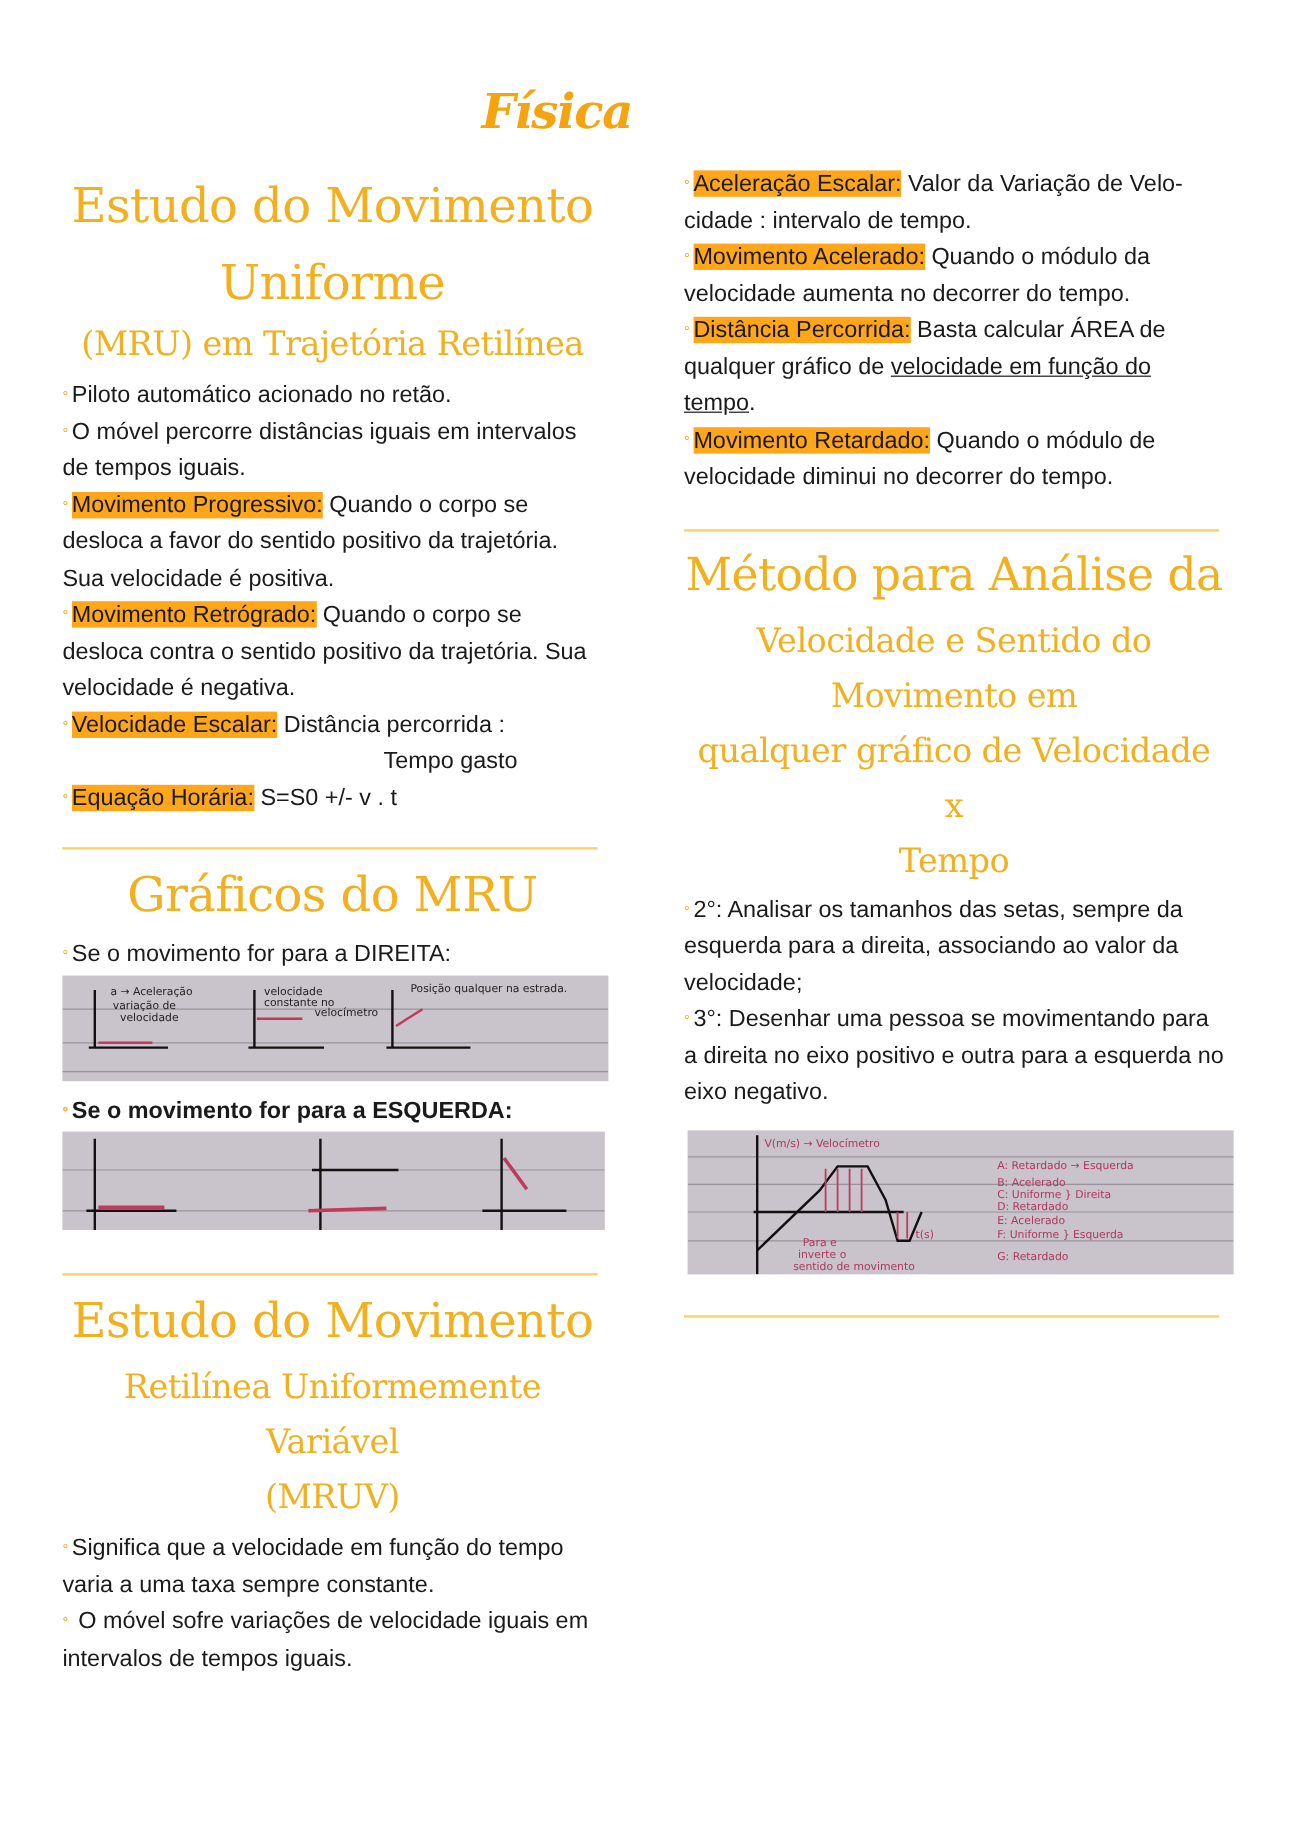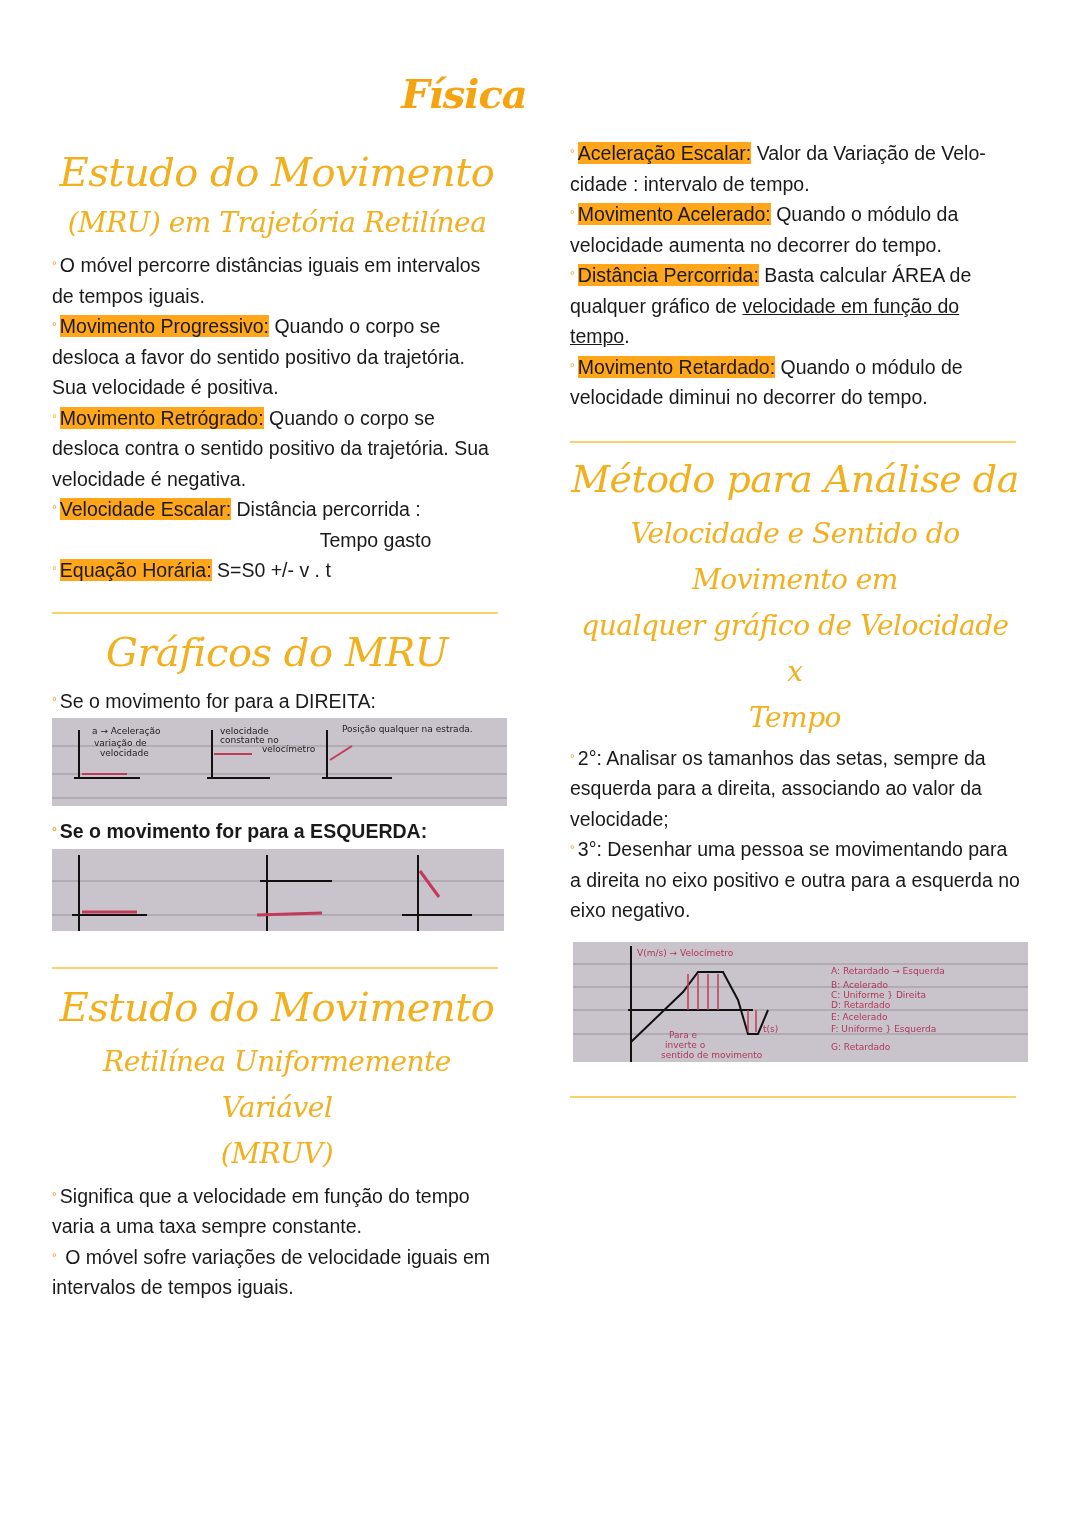--- a/index.html
+++ b/index.html
@@ -9,21 +9,21 @@
   .page-title {
     position: absolute; left: 0; width: 928px; top: 70px; text-align: center;
     font-family: "DejaVu Serif", serif; font-style: italic; font-weight: bold;
     font-size: 40px; color: #f5a30f; letter-spacing: -1px;
   }
 
   .col { position: absolute; }
   .col-left { left: 52px; width: 450px; top: 140px; }
   .col-right { left: 570px; width: 450px; top: 138px; }
 
-  .script { font-family: "DejaVu Serif", serif; font-style: italic; color: #f2b01e; text-align: center; font-weight: normal; }
+  .script { font-family: "DejaVu Serif", serif; color: #f2b01e; text-align: center; font-weight: normal; }
   .h-big { font-size: 40px; line-height: 64px; letter-spacing: -0.5px; }
   .h-mid { font-size: 28px; line-height: 46px; letter-spacing: -0.5px; }
 
   .body-text { font-size: 19.5px; line-height: 30.5px; color: #1a1a1a; }
   .bullet-dot { color: #f5a623; font-size: 12px; vertical-align: top; position: relative; top: 1px; margin-right: 3px; }
   .hl { background: #ffa61a; }
   .u { text-decoration: underline; }
   .indent-line { padding-left: 197px; text-align: center; }
 
   .divider { height: 2px; background: #f8d26a; width: 446px; }
@@ -34,23 +34,25 @@
   .sketch svg { position: absolute; left: 0; top: 0; }
 </style>
 </head>
 <body>
 
 <div class="page-title">Física</div>
 
 <div class="col col-left">
 
   <div class="script h-big" style="margin-top:0;">Estudo do Movimento</div>
+  <div class="script h-big">Uniforme</div>
   <div class="script h-mid" style="margin-top:-4px;">(MRU) em Trajetória Retilínea</div>
 
   <div class="body-text" style="margin-top:4px;">
+    <div><span class="bullet-dot">°</span><span>Piloto automático acionado no retão.</span></div>
     <div><span class="bullet-dot">°</span><span>O móvel percorre distâncias iguais em intervalos de tempos iguais.</span></div>
     <div><span class="bullet-dot">°</span><span class="hl">Movimento Progressivo:</span><span> Quando o corpo se desloca a favor do sentido positivo da trajetória. Sua velocidade é positiva.</span></div>
     <div><span class="bullet-dot">°</span><span class="hl">Movimento Retrógrado:</span><span> Quando o corpo se desloca contra o sentido positivo da trajetória. Sua velocidade é negativa.</span></div>
     <div><span class="bullet-dot">°</span><span class="hl">Velocidade Escalar:</span><span> Distância percorrida :</span></div>
     <div class="indent-line">Tempo gasto</div>
     <div><span class="bullet-dot">°</span><span class="hl">Equação Horária:</span><span> S=S0 +/- v . t</span></div>
   </div>
 
   <div class="divider" style="margin-top:26px;"></div>
 

